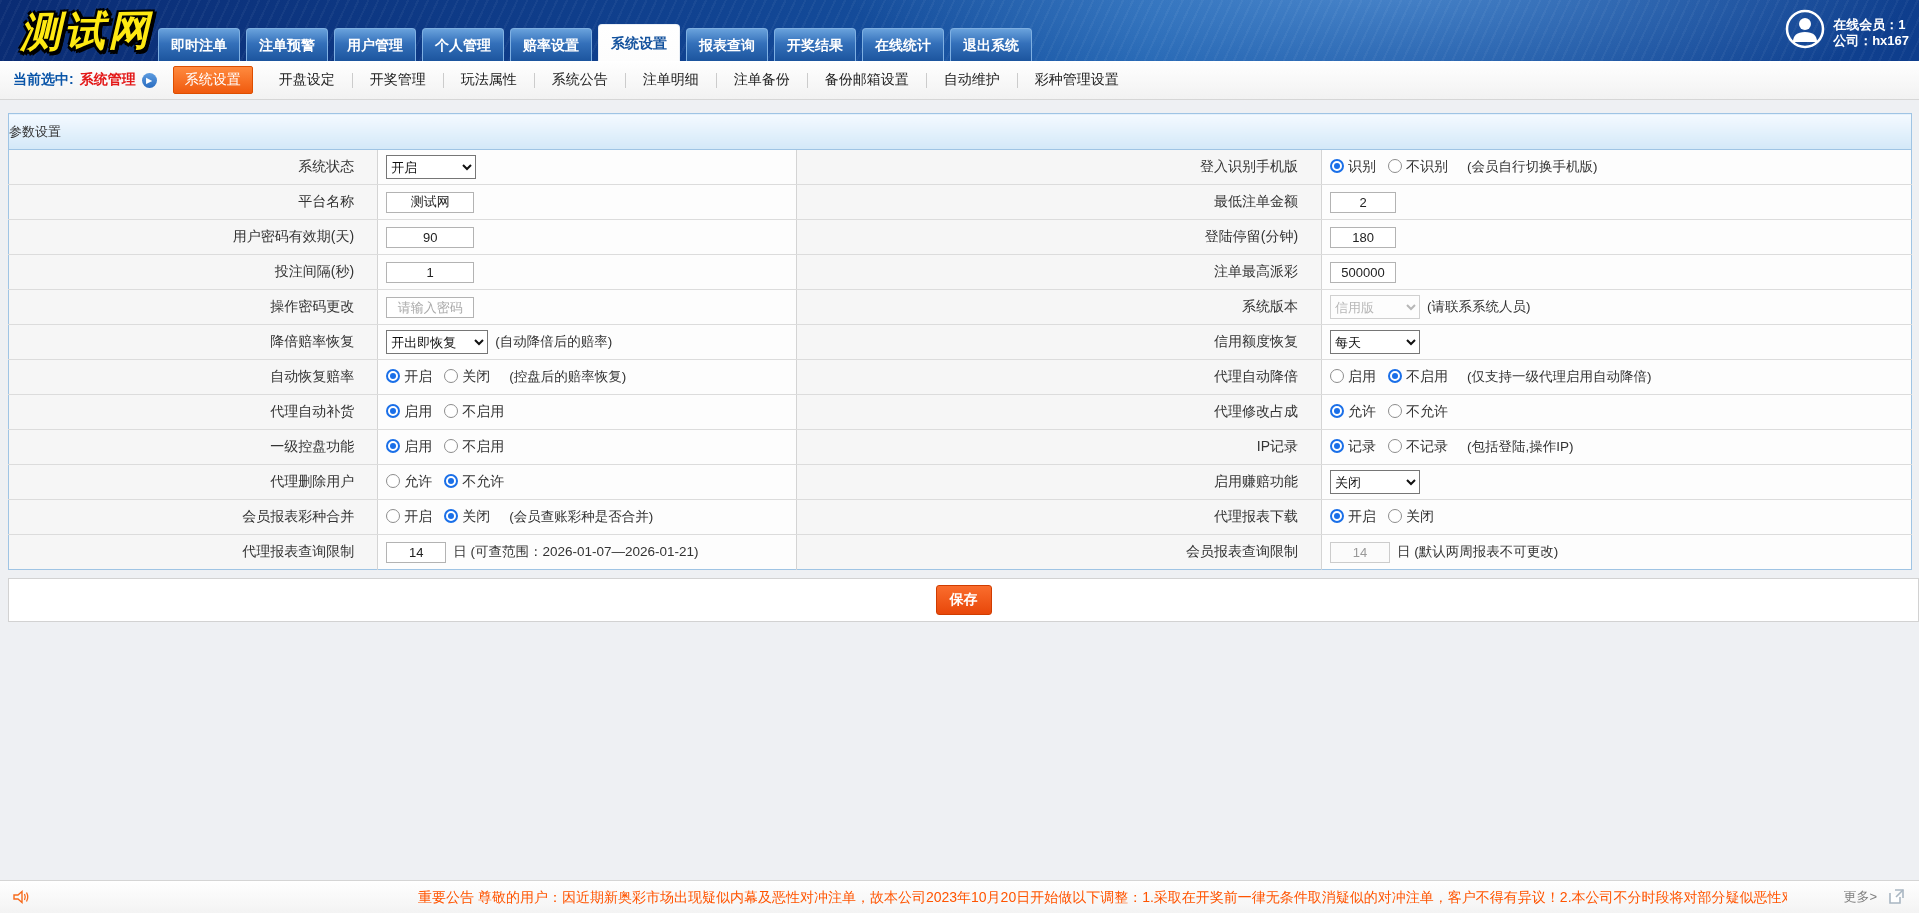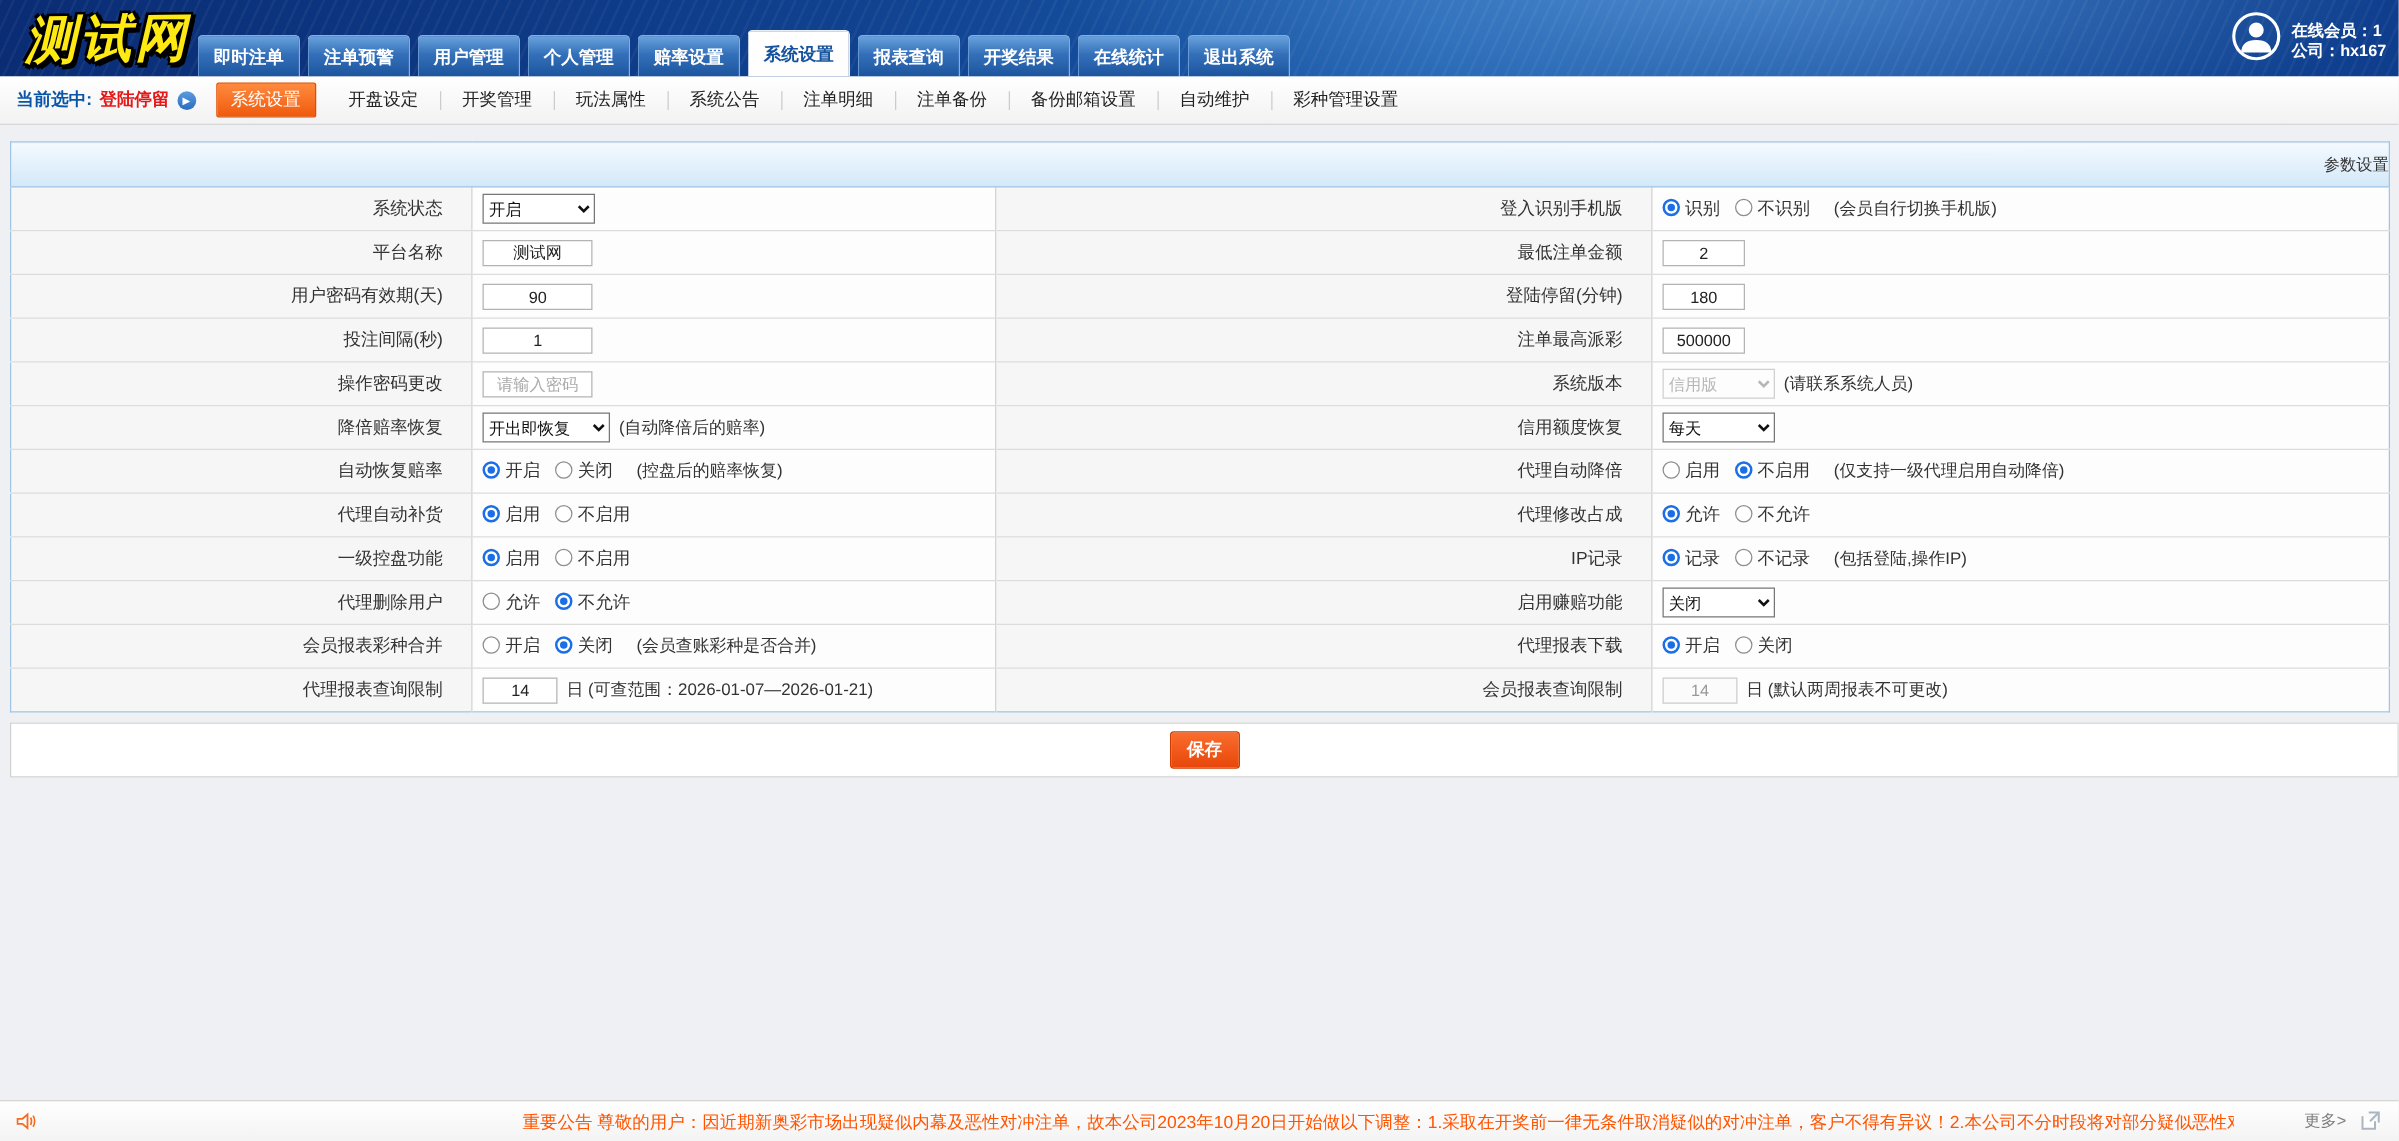--- a/index.html
+++ b/index.html
@@ -63,21 +63,21 @@
     border:1px solid #dd4e00; border-radius:2px;
     color:#fff; padding:4px 11px; margin-right:9px; font-weight:normal;
   }
   .vsep { width:1px; height:15px; background:#ccc; }
   
   .table-wrap { margin:13px 8px 0 8px; }
   table.settings { width:100%; border-collapse:collapse; border:1px solid #9fc4e4; background:#fff; table-layout:fixed; }
   th.panel-title {
     height:35px; background:linear-gradient(#f4faff,#d3e8f8);
     border-bottom:1px solid #9fc4e4;
-    font-size:13px; font-weight:normal; color:#333; text-align:right;
+    font-size:13px; font-weight:normal; color:#333; text-align:left;
   }
   td { height:34px; border-bottom:1px solid #dcdcdc; font-size:14px; color:#333; vertical-align:middle; }
   tr:last-child td { border-bottom:none; }
   td.lbl { background:#f6f6f6; text-align:right; padding-right:23px; border-right:1px solid #d4d4d4; }
   td.ctl { background:#fdfdfd; padding-left:8px; white-space:nowrap; }
   td.ctl-first { border-right:1px solid #d4d4d4; }
   .txt {
     height:19px; border:1px solid #b3b3b3; text-align:center;
     font-size:13px; color:#222; font-family:inherit; background:#fff; vertical-align:middle;
   }
@@ -152,21 +152,21 @@
     </svg>
     <div class="user-lines">
       <div><span>在线会员：</span><span>1</span></div>
       <div><span>公司：</span><span>hx167</span></div>
     </div>
   </div>
 </div>
 
 <div class="subnav">
   <span class="cur-label">当前选中:</span>
-  <span class="cur-value">登陆停留</span>
+  <span class="cur-value">系统管理</span>
   <span class="arrow-circle">▶</span>
   <span id="subnav-items" style="display:flex;align-items:center;">
       <span class="subtab active">系统设置</span>
       <span class="subtab">开盘设定</span>
       <span class="vsep"></span>
       <span class="subtab">开奖管理</span>
       <span class="vsep"></span>
       <span class="subtab">玩法属性</span>
       <span class="vsep"></span>
       <span class="subtab">系统公告</span>

